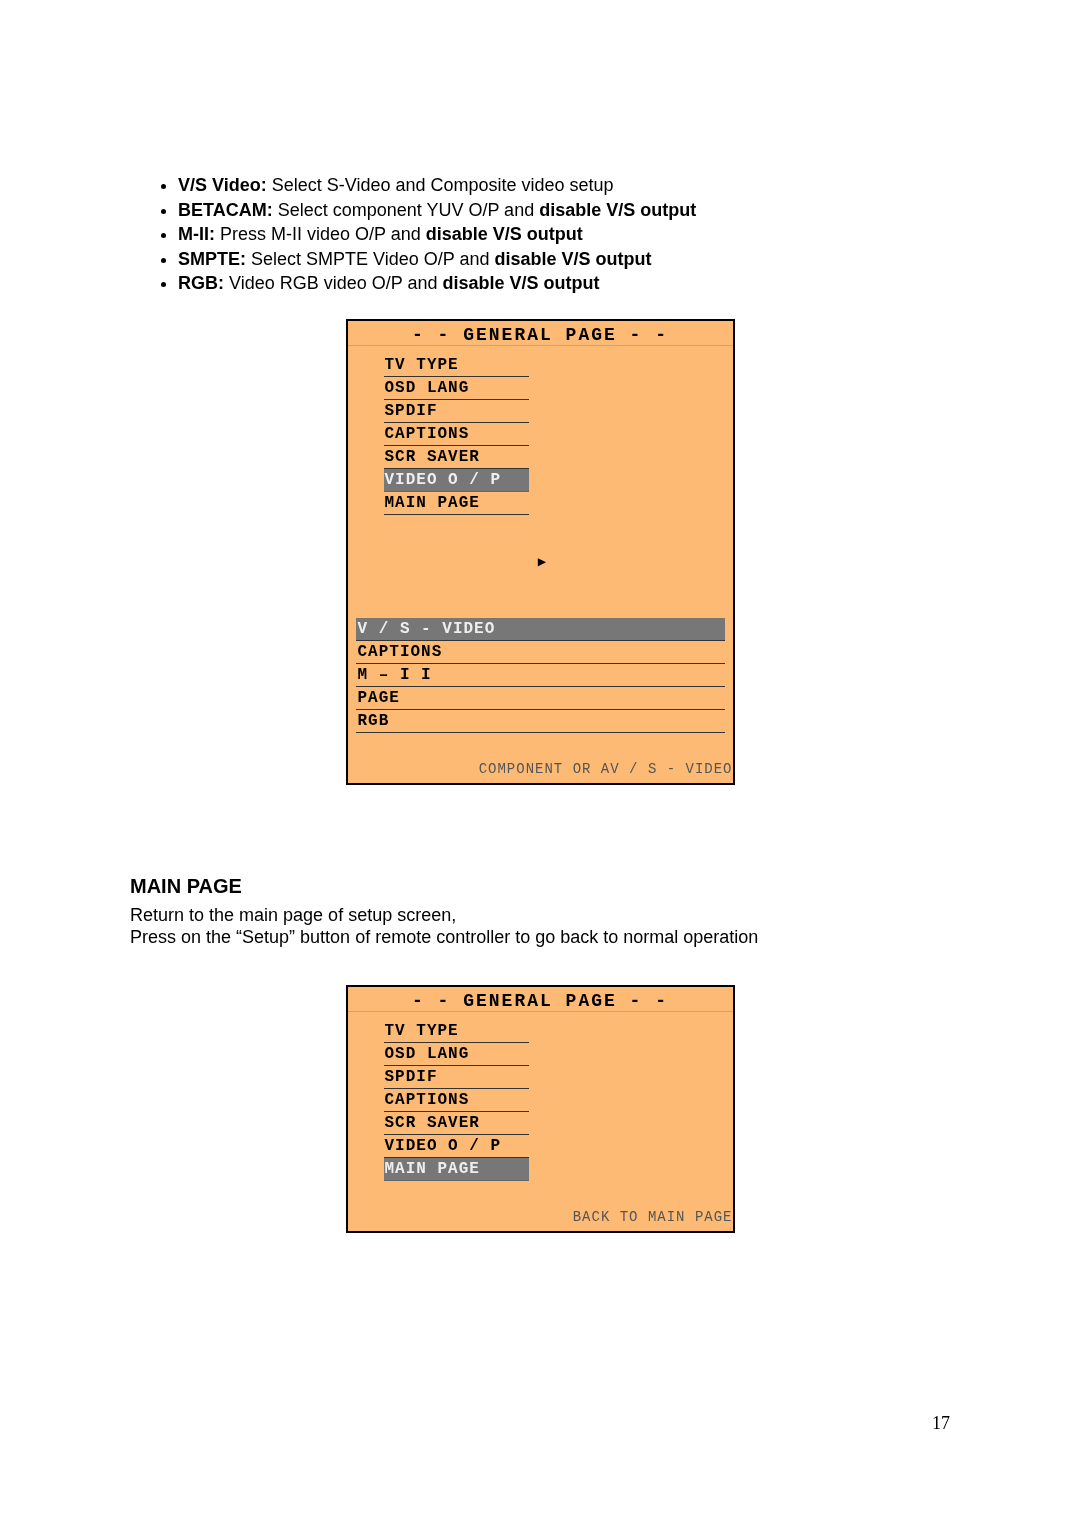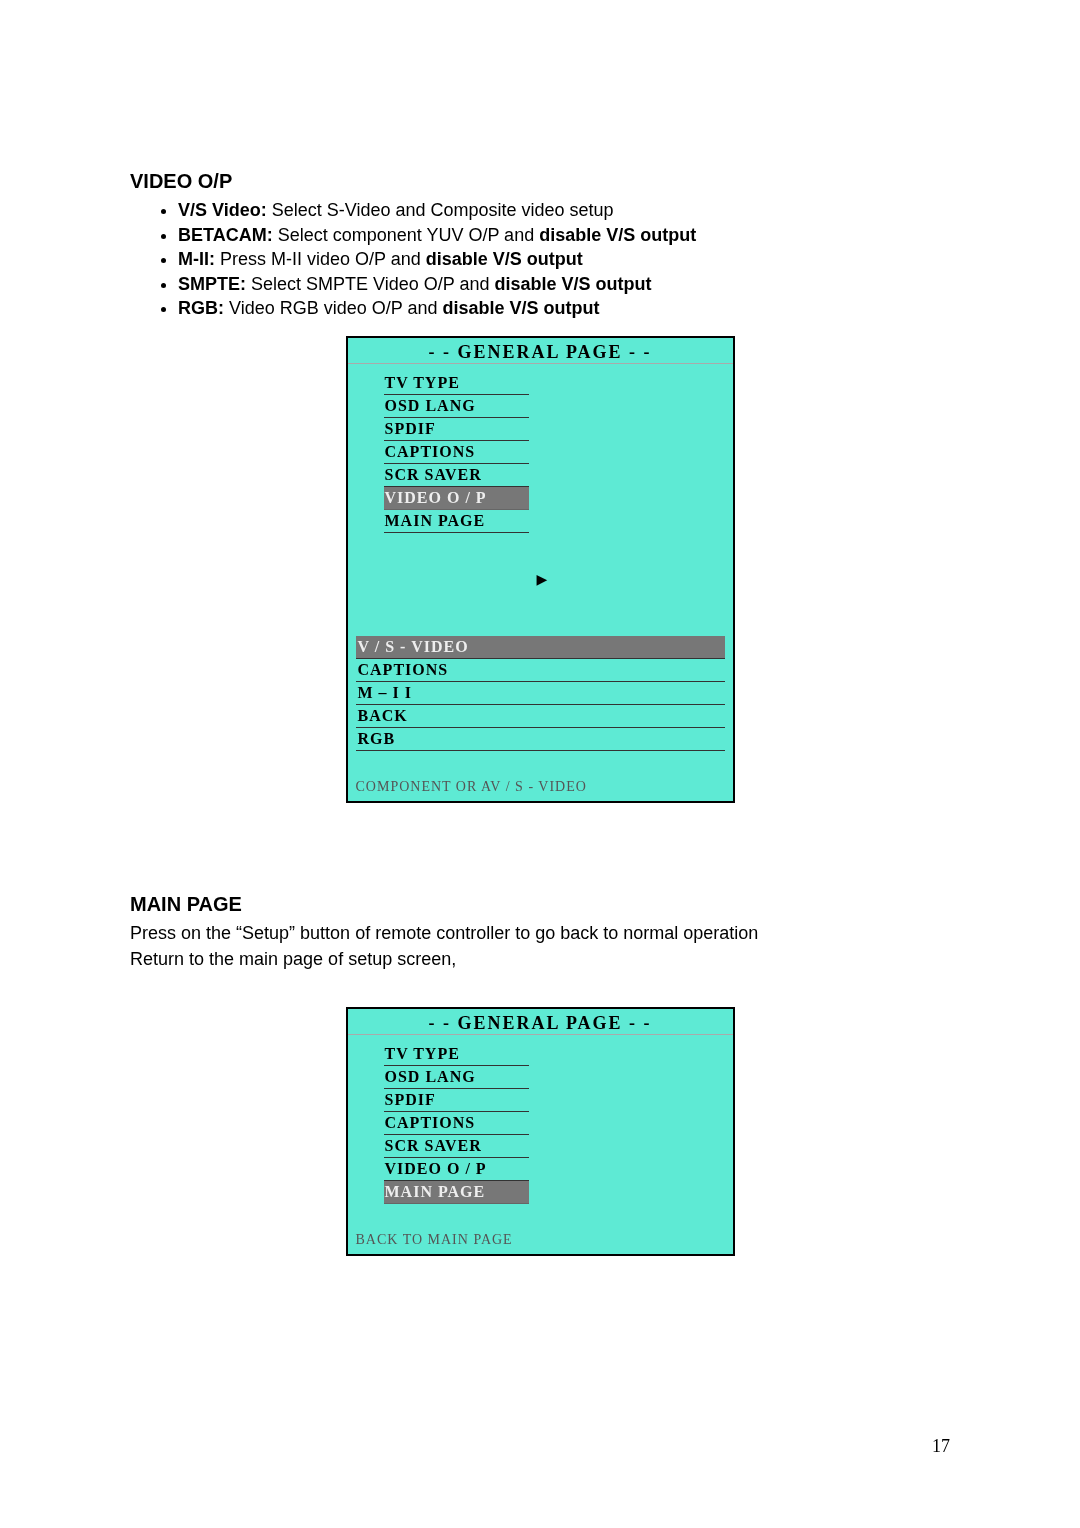--- a/index.html
+++ b/index.html
@@ -26,24 +26,24 @@
     }
     ul.bullets li {
       margin: 2px 0;
       line-height: 1.25;
     }
     .b { font-weight: bold; }
 
     
     .osd {
       width: 385px;
-      margin: 16px auto 0 auto;
+      margin: 24px auto 0 auto;
       border: 2px solid #000;
-      font-family: Liberation Serif, serif;
-      background: #5eead4;
+      font-family: Liberation Mono, monospace;
+      background: #fdba74;
     }
     .osd-title {
       text-align: center;
       font-size: 18px;
       letter-spacing: 2px;
       padding: 4px 0 0 0;
       border-bottom: 1px solid #aaa;
       font-weight: bold;
       font-stretch: expanded;
     }
@@ -91,39 +91,39 @@
     }
     .opt.sel {
       background: #777;
       color: #eee;
     }
     .osd-help {
       font-size: 14px;
       letter-spacing: 1px;
       color: #555;
       padding: 18px 0 6px 8px;
+      text-align: right;
     }
     .section-gap { height: 90px; }
     .pagenum {
       text-align: right;
       font-family: 'Times New Roman', serif;
       font-size: 18px;
       margin-top: 180px;
     }
     .para {
       margin: 4px 0 0 0;
       line-height: 1.25;
     }
   </style>
 </head>
 <body>
 
 <div class="page">
 
-  <h2>VIDEO O/P</h2>
   <ul class="bullets">
     <li>
       <span class="b">V/S Video:</span><span> Select S-Video and Composite video setup</span><span class="b"></span>
     </li>
     <li>
       <span class="b">BETACAM:</span><span> Select component YUV O/P and </span><span class="b">disable V/S output</span>
     </li>
     <li>
       <span class="b">M-II:</span><span> Press M-II video O/P and </span><span class="b">disable V/S output</span>
     </li>
@@ -145,32 +145,32 @@
         <div class="osd-row">CAPTIONS</div>
         <div class="osd-row">SCR SAVER</div>
         <div class="osd-row sel">VIDEO O / P</div>
         <div class="osd-row">MAIN PAGE</div>
       </div>
       <div class="osd-arrow">▶</div>
       <div class="osd-right">
         <div class="opt sel">V / S - VIDEO</div>
         <div class="opt">CAPTIONS</div>
         <div class="opt">M – I I</div>
-        <div class="opt">BACK</div>
+        <div class="opt">PAGE</div>
         <div class="opt">RGB</div>
       </div>
     </div>
     <div class="osd-help">COMPONENT OR AV / S - VIDEO</div>
   </div>
 
   <div class="section-gap"></div>
 
   <h2>MAIN PAGE</h2>
+  <p class="para">Return to the main page of setup screen,</p>
   <p class="para" style="margin-top:0">Press on the “Setup” button of remote controller to go back to normal operation</p>
-  <p class="para">Return to the main page of setup screen,</p>
 
   <div class="osd" style="margin-top:36px">
     <div class="osd-title">- -   GENERAL  PAGE   - -</div>
     <div class="osd-body">
       <div class="osd-left">
         <div class="osd-row">TV TYPE</div>
         <div class="osd-row">OSD LANG</div>
         <div class="osd-row">SPDIF</div>
         <div class="osd-row">CAPTIONS</div>
         <div class="osd-row">SCR SAVER</div>

